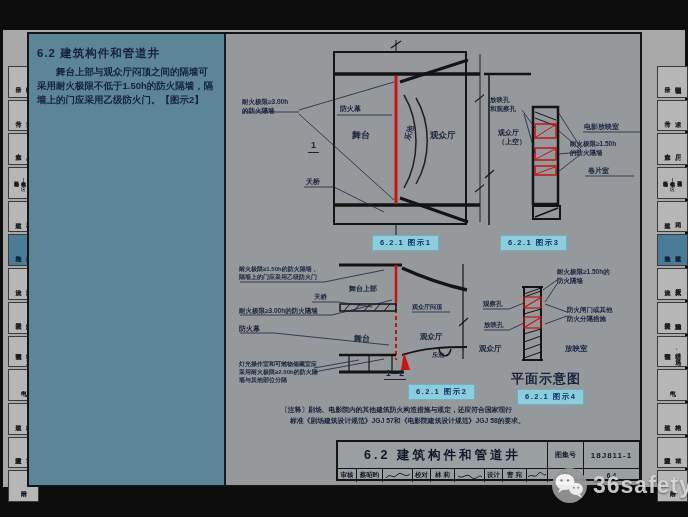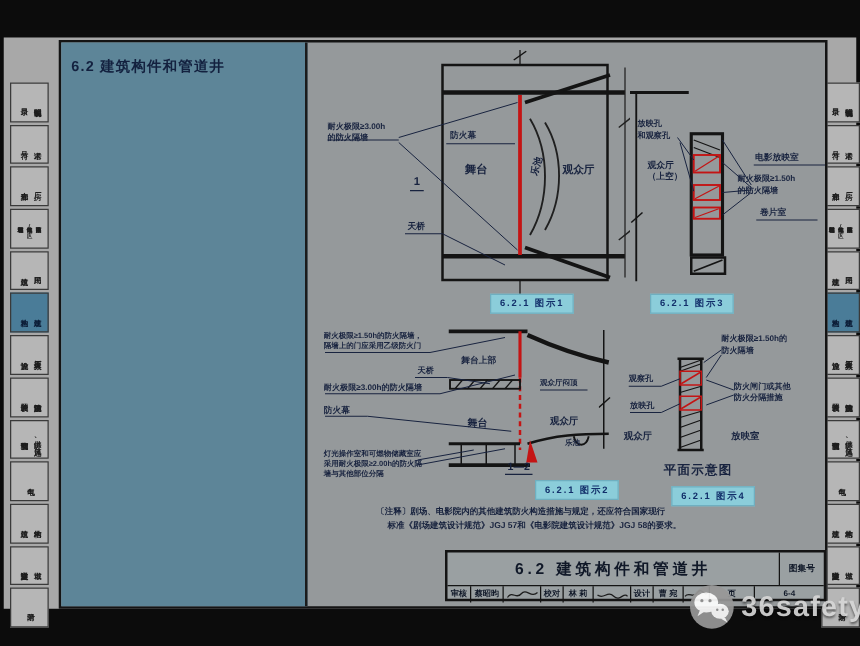--- a/index.html
+++ b/index.html
@@ -1,21 +1,21 @@
 <!DOCTYPE html>
 <html><head>
 <meta charset="utf-8">
 <style>
   html,body{margin:0;padding:0;background:#101010;}
   #stage{position:relative;width:688px;height:517px;overflow:hidden;
          font-family:"Liberation Sans",sans-serif;background:#161616;}
   
   #page{position:absolute;left:3px;top:30px;width:682px;height:457px;background:#a8a8a8;}
   
-  #frame{position:absolute;left:44px;top:2px;width:611px;height:451px;border:2px solid #141414;background:#95999b;}
+  #frame{position:absolute;left:24px;top:2px;width:611px;height:451px;border:2px solid #141414;background:#95999b;}
   #textpanel{position:absolute;left:0;top:0;width:197px;height:100%;background:#5d8598;border-right:2px solid #1b1b1b;
              color:#13213f;padding:12px 8px 0 8px;box-sizing:border-box;}
   #textpanel h1{font-size:11.5px;margin:0 0 4px 0;letter-spacing:1px;}
   #textpanel p{font-size:9.5px;line-height:1.48;margin:0;text-indent:2em;font-weight:bold;}
   #textpanel p.noindent{text-indent:0;}
   
   .tabstrip{position:absolute;top:36px;width:31px;height:436px;display:flex;flex-direction:column;gap:2px;}
   #tabs-left{left:5px;} #tabs-right{left:654px;}
   .tab{flex:1;background:#b6b6b6;border:1px solid #3a3a3a;display:flex;align-items:center;justify-content:center;
        color:#1d1d1d;overflow:hidden;cursor:pointer;}
@@ -164,20 +164,21 @@
         </div>
         <div class="tab">
           <span class="vtext">附录</span>
         </div>
       </div>
 
     <div id="frame">
 
       <div id="textpanel">
         <h1>6.2  建筑构件和管道井</h1>
+        <p>舞台上部与观众厅闷顶之间的隔墙可采用耐火极限不低于1.50h的防火隔墙，隔墙上的门应采用乙级防火门。【图示2】</p>
       </div>
 
       <div class="fig" style="left:205px;top:6px;width:250px;height:212px;">
         <svg width="250" height="212" viewBox="0 0 250 212">
           <rect x="100" y="12" width="132" height="172" fill="none" stroke="#141414" stroke-width="2"></rect>
           <line x1="100" y1="34" x2="246" y2="34" stroke="#141414" stroke-width="3.5"></line>
           <line x1="100" y1="165" x2="246" y2="165" stroke="#141414" stroke-width="3.5"></line>
           <line x1="162" y1="0" x2="162" y2="12" stroke="#141414" stroke-width="1"></line>
           <line x1="157" y1="8" x2="167" y2="1" stroke="#141414" stroke-width="1.2"></line>
           <line x1="162" y1="184" x2="162" y2="198" stroke="#141414" stroke-width="1"></line>
@@ -318,37 +319,38 @@
           <line x1="108" y1="52" x2="86" y2="60" stroke="#18233f" stroke-width="0.8"></line>
         </svg>
         <span class="lb" style="left:24px;top:36px;">观察孔</span>
         <span class="lb" style="left:25px;top:57px;">放映孔</span>
         <span class="lb" style="left:20px;top:80px;font-size:7.5px;">观众厅</span>
         <span class="lb" style="left:106px;top:80px;font-size:7.5px;">放映室</span>
         <span class="lb" style="left:98px;top:4px;">耐火极限≥1.50h的
 防火隔墙</span>
         <span class="lb" style="left:108px;top:42px;">防火闸门或其他
 防火分隔措施</span>
-        <span class="lb" style="left:52px;top:106px;font-size:10px;letter-spacing:1px;">平面示意图</span>
+        <span class="lb" style="left:52px;top:106px;font-size:13px;letter-spacing:1px;">平面示意图</span>
       </div>
 
       <div class="cap" style="left:343px;top:201px;">6.2.1 图示1</div>
       <div class="cap" style="left:471px;top:201px;">6.2.1 图示3</div>
       <div class="cap" style="left:379px;top:350px;">6.2.1 图示2</div>
       <div class="cap" style="left:488px;top:355px;">6.2.1 图示4</div>
 
       <div id="note" style="left:252px;top:371px;">
         <div>〔注释〕剧场、电影院内的其他建筑防火构造措施与规定，还应符合国家现行</div>
         <div class="l2">标准《剧场建筑设计规范》JGJ 57和《电影院建筑设计规范》JGJ 58的要求。</div>
       </div>
 
       <div id="tblock" style="left:307px;top:406px;">
         <div id="tb-r1">
           <div class="tbc" id="tb-title">6.2 建筑构件和管道井</div>
           <div class="tbc tb-lab">图集号</div>
+          <div class="tbc tb-no">18J811-1</div>
         </div>
         <div id="tb-r2">
           <div class="tbc r2" style="width:18px;">审核</div>
           <div class="tbc r2" style="width:26px;">蔡昭昀</div>
           <div class="tbc" style="width:30px;">
             <svg width="26" height="10">
                 <path d="M1,7 C5,1 8,9 12,4 S20,8 25,3" stroke="#1c1c1c" stroke-width="1" fill="none"></path>
               </svg>
           </div>
           <div class="tbc r2" style="width:18px;">校对</div>

